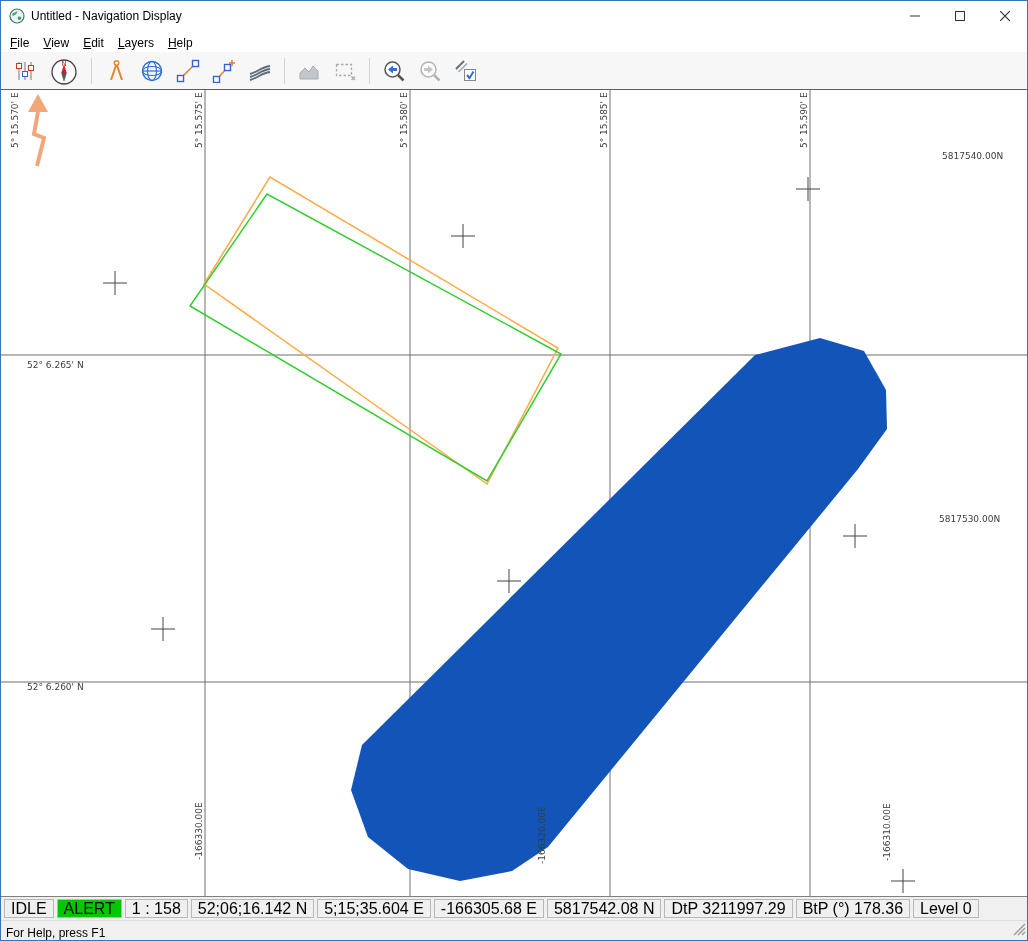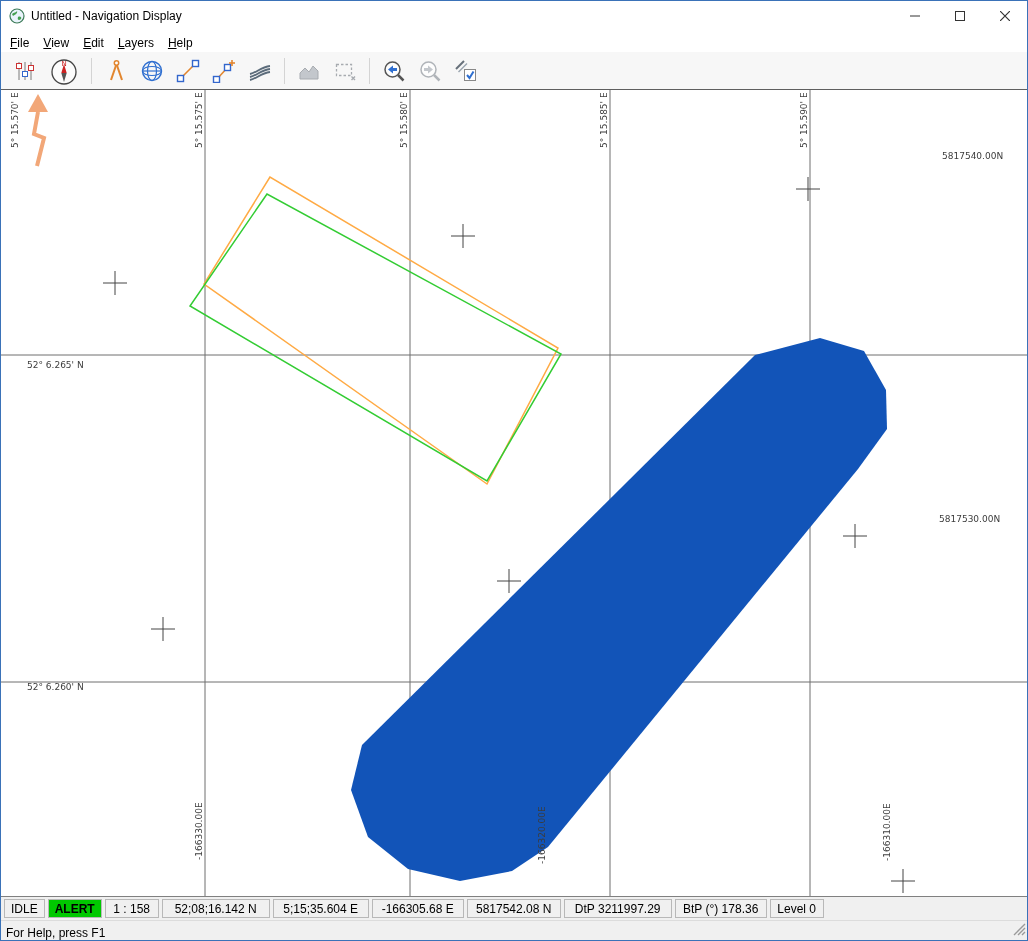--- a/index.html
+++ b/index.html
@@ -24,23 +24,23 @@
   .tb-btn{width:34px;height:32px;display:flex;align-items:center;justify-content:center;background:transparent;border:none;margin:0 1px}
   .tb-btn.big{width:40px}
   .tb-sep{width:1px;height:26px;background:#d4d4d4;margin:0 6px}
 
   
   .map-area{flex:1;position:relative;background:#fff;overflow:hidden}
   .map-area svg{position:absolute;inset:0;width:100%;height:100%;display:block}
   .gl{font-size:9px;fill:#3c3c3c;font-family:"DejaVu Sans",sans-serif}
 
   
-  .statusbar{flex:0 0 24px;background:#f0f0f0;border-top:1px solid #808080;display:flex;align-items:center;gap:3px;padding:0 3px;font-size:12px}
+  .statusbar{flex:0 0 24px;background:#f0f0f0;border-top:1px solid #808080;display:flex;align-items:center;gap:3px;padding:0 3px;font-size:16px}
   .status-field{height:19px;border:1px solid #b8b8b8;display:flex;align-items:center;justify-content:center;padding:0 6px;white-space:nowrap;background:#f0f0f0}
-  .status-alert{background:#00c800;font-weight:bold}
+  .status-alert{background:#00c800;font-weight:normal}
   [data-name="status-field-mode"]{min-width:38px}
   [data-name="status-field-alert"]{min-width:52px}
   [data-name="status-field-scale"]{min-width:54px}
   [data-name="status-field-latitude"]{min-width:108px}
   [data-name="status-field-longitude"]{min-width:96px}
   [data-name="status-field-easting"]{min-width:92px}
   [data-name="status-field-northing"]{min-width:94px}
   [data-name="status-field-dtp"]{min-width:108px}
   [data-name="status-field-btp"]{min-width:92px}
   [data-name="status-field-level"]{min-width:54px}
@@ -216,21 +216,21 @@
       <text class="gl" data-name="grid-label-easting-0" transform="translate(201,770) rotate(-90)">-166330.00E</text>
       <text class="gl" data-name="grid-label-easting-1" transform="translate(544,774) rotate(-90)">-166320.00E</text>
       <text class="gl" data-name="grid-label-easting-2" transform="translate(889,771) rotate(-90)">-166310.00E</text>
     </svg>
   </div>
 
   <div class="statusbar" data-name="status-bar">
     <div class="status-field" data-name="status-field-mode">IDLE</div>
     <div class="status-field status-alert" data-name="status-field-alert">ALERT</div>
     <div class="status-field" data-name="status-field-scale">1 : 158</div>
-    <div class="status-field" data-name="status-field-latitude">52;08;16.142 N</div>
+    <div class="status-field" data-name="status-field-latitude">52;06;16.142 N</div>
     <div class="status-field" data-name="status-field-longitude">5;15;35.604 E</div>
     <div class="status-field" data-name="status-field-easting">-166305.68 E</div>
     <div class="status-field" data-name="status-field-northing">5817542.08 N</div>
     <div class="status-field" data-name="status-field-dtp">DtP 3211997.29</div>
     <div class="status-field" data-name="status-field-btp">BtP (°) 178.36</div>
     <div class="status-field" data-name="status-field-level">Level 0</div>
   </div>
 
   <div class="helpbar" data-name="help-bar">
     <span data-name="help-text">For Help, press F1</span>

